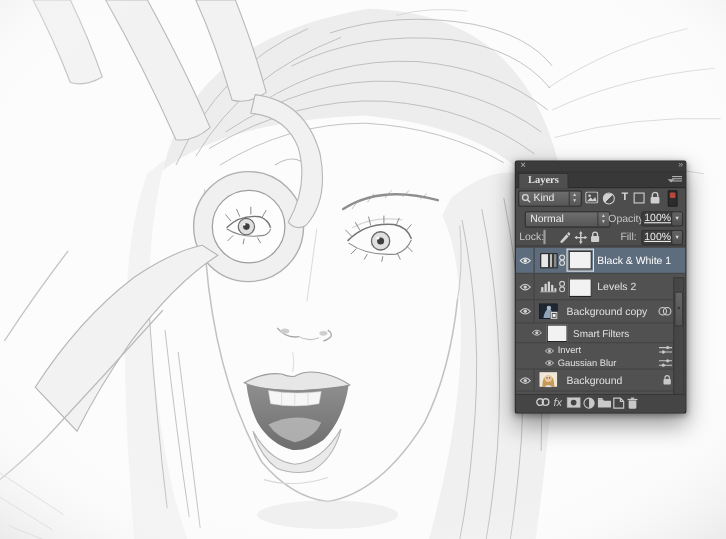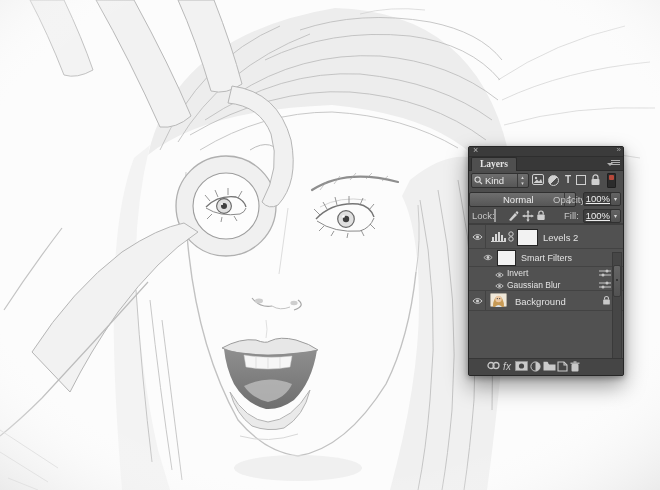--- a/index.html
+++ b/index.html
@@ -29,21 +29,21 @@
   .row-blend{height:18px;}
   .row-lock{height:15px;border-bottom:1px solid #3e3e3e;}
 
   .dd{position:absolute;top:2px;height:13px;background:linear-gradient(#6e6e6e,#565656);
       border:1px solid #303030;border-radius:2px;color:#ececec;line-height:13px;}
   .dd .txt{padding-left:4px;}
   .dd .stepper{position:absolute;right:1px;top:0;width:9px;height:100%;border-left:1px solid #3a3a3a;
       font-size:5px;line-height:6px;text-align:center;color:#d6d6d6;}
   .dd-kind{left:2px;width:56px;}
   .dd-kind .txt{padding-left:13px;}
-  .dd-blend{left:0;width:76px;padding-left:29px;}
+  .dd-blend{left:8px;width:76px;}
   .search-glyph{position:absolute;left:2px;top:2px;}
 
   .ficon{position:absolute;top:3px;width:12px;height:12px;text-align:center;}
   .ficon-t{font-size:10px;font-weight:bold;color:#d6d6d6;line-height:12px;}
   .halfcirc{display:inline-block;width:9px;height:9px;border-radius:50%;border:1px solid #d0d0d0;
             background:linear-gradient(135deg,#d0d0d0 50%,transparent 50%);margin-top:1px;}
   .shapebox{display:inline-block;width:8px;height:8px;border:1px solid #d0d0d0;margin-top:1px;}
   .toggle{position:absolute;right:7px;top:2px;width:7px;height:13px;background:#2c2c2c;
           border:1px solid #1f1f1f;border-radius:1px;}
   .toggle b{position:absolute;left:1px;right:1px;top:1px;height:5px;background:#b5483a;border-radius:1px;}
@@ -302,20 +302,35 @@
             <rect x="1.3" y="4.5" width="7.4" height="5.5" rx="1" fill="#cfcfcf"></rect>
           </svg>
       </span>
       <span class="lbl" style="position:absolute;left:95px;top:2px">Fill:</span>
       <span class="valbox" style="left:114px;top:1px">100%</span>
       <span class="valarr" style="left:141px;top:1px">▾</span>
     </div>
 
     <div class="list">
 
+      <div class="lrow sel" style="height:23px">
+        <span class="eyecell">
+          <svg width="11" height="8" viewBox="0 0 12 8">
+              <path d="M1,4 Q6,-1.5 11,4 Q6,9.5 1,4 Z" fill="none" stroke="#e8e8e8" stroke-width="1"></path>
+              <circle cx="6" cy="4" r="1.7" fill="#e8e8e8"></circle>
+            </svg>
+        </span>
+        <span class="bwicon" style="left:22px;top:5px"></span>
+        <svg style="position:absolute;left:39px;top:6px" width="6" height="11" viewBox="0 0 6 11">
+          <circle cx="3" cy="3" r="2.2" fill="none" stroke="#e0e0e0" stroke-width="1"></circle>
+            <circle cx="3" cy="8" r="2.2" fill="none" stroke="#e0e0e0" stroke-width="1"></circle>
+        </svg>
+        <span class="maskthumb selmask" style="left:48px;top:3px;width:19px;height:15px"></span>
+        <span class="lname" style="left:74px;top:7px">Black &amp; White 1</span>
+      </div>
 
       <div class="lrow" style="height:23px">
         <span class="eyecell">
           <svg width="11" height="8" viewBox="0 0 12 8">
               <path d="M1,4 Q6,-1.5 11,4 Q6,9.5 1,4 Z" fill="none" stroke="#cfcfcf" stroke-width="1"></path>
               <circle cx="6" cy="4" r="1.7" fill="#cfcfcf"></circle>
             </svg>
         </span>
         <svg style="position:absolute;left:22px;top:6px" width="15" height="11" viewBox="0 0 15 11">
           <path d="M0,10.5 H15" stroke="#d6d6d6" stroke-width="1"></path>
@@ -326,20 +341,40 @@
             <rect x="13" y="7" width="2" height="3" fill="#d6d6d6"></rect>
         </svg>
         <svg style="position:absolute;left:39px;top:6px" width="6" height="11" viewBox="0 0 6 11">
           <circle cx="3" cy="3" r="2.2" fill="none" stroke="#cfcfcf" stroke-width="1"></circle>
             <circle cx="3" cy="8" r="2.2" fill="none" stroke="#cfcfcf" stroke-width="1"></circle>
         </svg>
         <span class="maskthumb" style="left:48px;top:4px;width:19px;height:15px"></span>
         <span class="lname" style="left:74px;top:7px">Levels 2</span>
       </div>
 
+      <div class="lrow" style="height:20px">
+        <span class="eyecell">
+          <svg width="11" height="8" viewBox="0 0 12 8">
+              <path d="M1,4 Q6,-1.5 11,4 Q6,9.5 1,4 Z" fill="none" stroke="#cfcfcf" stroke-width="1"></path>
+              <circle cx="6" cy="4" r="1.7" fill="#cfcfcf"></circle>
+            </svg>
+        </span>
+        <svg style="position:absolute;left:21px;top:3px" width="17" height="14" viewBox="0 0 17 14">
+          <rect width="17" height="14" fill="#1f2733" stroke="#111" stroke-width="0.6"></rect>
+          <path d="M4,13 Q5,7 8,5 Q11,4 12,8 Q13,11 11,13 Z" fill="#8fa4bb"></path>
+          <circle cx="9" cy="4" r="2" fill="#a9bccf"></circle>
+          <rect x="10.5" y="7.5" width="6.5" height="6.5" fill="#f0f0f0" stroke="#555" stroke-width="0.5"></rect>
+          <rect x="12" y="9" width="3.5" height="3.5" fill="none" stroke="#444" stroke-width="0.8"></rect>
+        </svg>
+        <span class="lname" style="left:46px;top:5px">Background copy</span>
+        <svg class="rico" style="top:5px" width="13" height="10" viewBox="0 0 13 10">
+          <circle cx="4.5" cy="5" r="3.4" fill="none" stroke="#cfcfcf" stroke-width="1"></circle>
+          <circle cx="8.5" cy="5" r="3.4" fill="none" stroke="#cfcfcf" stroke-width="1"></circle>
+        </svg>
+      </div>
 
       <div class="lrow" style="height:17px">
         <span class="eyecell" style="border-right:none;left:12px;width:14px">
           <svg width="10" height="7" viewBox="0 0 12 8">
               <path d="M1,4 Q6,-1.5 11,4 Q6,9.5 1,4 Z" fill="none" stroke="#cfcfcf" stroke-width="1"></path>
               <circle cx="6" cy="4" r="1.7" fill="#cfcfcf"></circle>
             </svg>
         </span>
         <span class="maskthumb" style="left:28px;top:1px;width:17px;height:14px"></span>
         <span class="lname" style="left:52px;top:4px;font-size:9px">Smart Filters</span>

